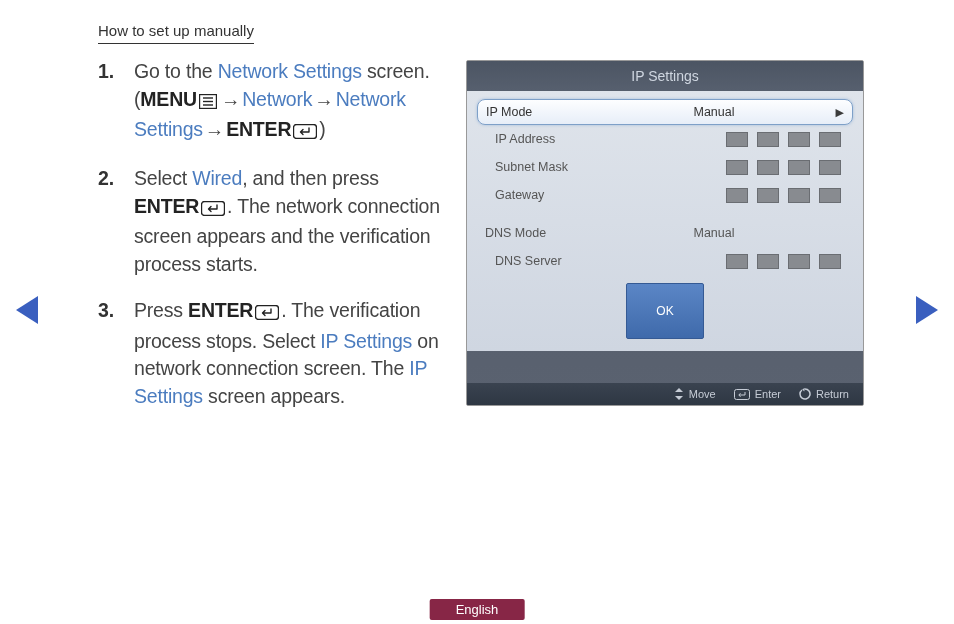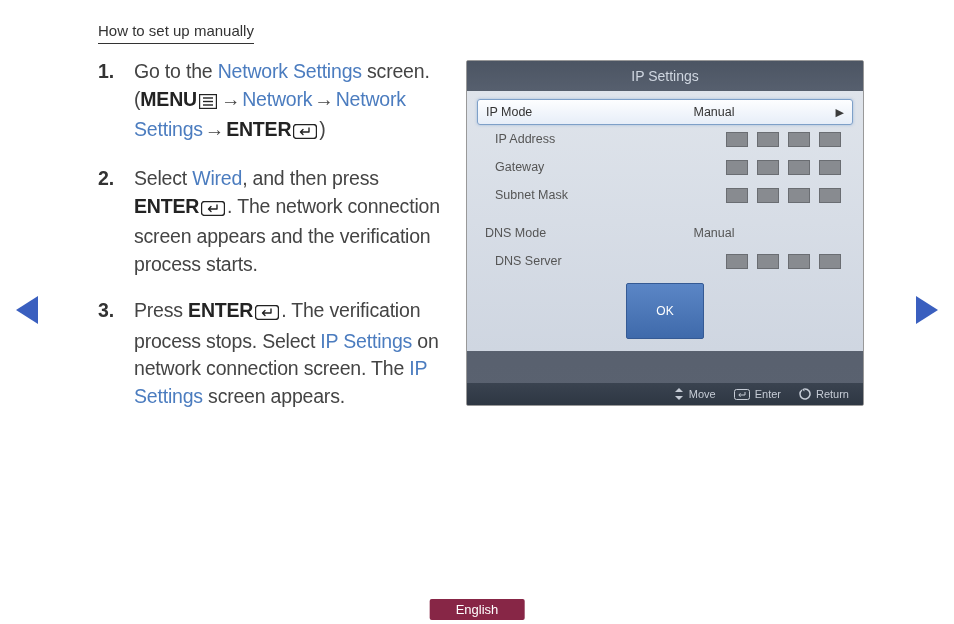--- a/index.html
+++ b/index.html
@@ -99,21 +99,21 @@
       padding: 0 8px;
       font-size: 12.5px;
       color: #555;
     }
     .tv-row .label { flex: 0 0 112px; }
     .tv-row .value { flex: 1; text-align: center; color: #555; }
     .tv-row .caret { flex: 0 0 14px; text-align: right; color: #3b3b3b; font-size: 11px; }
     .tv-row.selected {
       background: linear-gradient(#fdfeff, #e7eef8);
       border: 1px solid #7ea0c8;
-      border-radius: 3px;
+      border-radius: 8px;
       box-shadow: 0 0 3px rgba(120,160,210,0.6);
       color: #333;
       height: 26px;
       gap: 29px;
     }
     .tv-row.selected .label,
     .tv-row.selected .value { color: #333; }
     .tv-row.indent .label { padding-left: 10px; }
     .boxes {
       flex: 1;
@@ -231,30 +231,30 @@
         <div class="tv-row indent">
           <span class="label">IP Address</span>
           <span class="boxes">
             <span class="box"></span>
               <span class="box"></span>
               <span class="box"></span>
               <span class="box"></span>
           </span>
         </div>
         <div class="tv-row indent">
-          <span class="label">Gateway</span>
+          <span class="label">Subnet Mask</span>
           <span class="boxes">
             <span class="box"></span>
               <span class="box"></span>
               <span class="box"></span>
               <span class="box"></span>
           </span>
         </div>
         <div class="tv-row indent">
-          <span class="label">Subnet Mask</span>
+          <span class="label">Gateway</span>
           <span class="boxes">
             <span class="box"></span>
               <span class="box"></span>
               <span class="box"></span>
               <span class="box"></span>
           </span>
         </div>
         <div class="tv-divider"></div>
         <div class="tv-row">
           <span class="label">DNS Mode</span>

